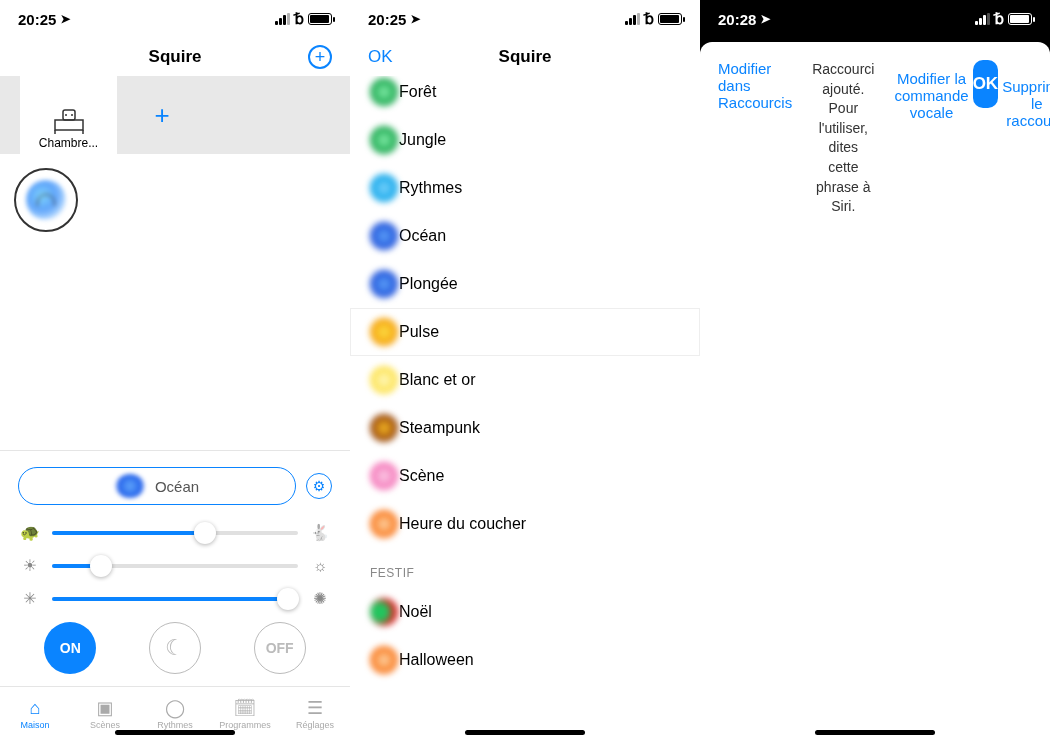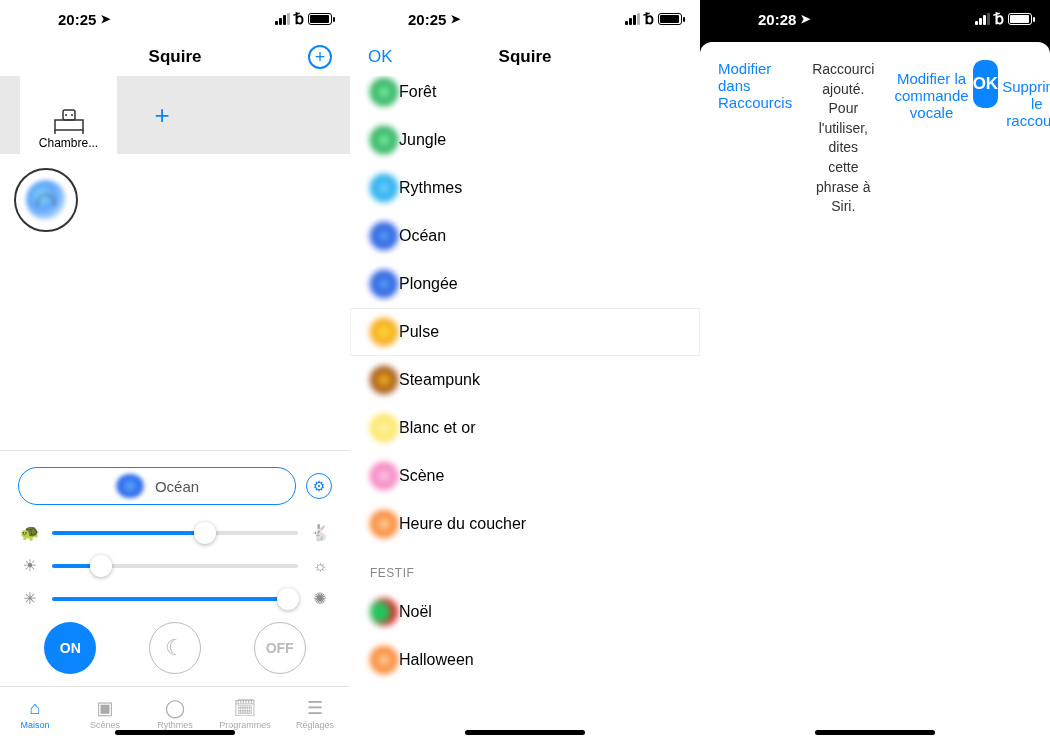--- a/index.html
+++ b/index.html
@@ -21,21 +21,21 @@
   }
   .status-bar {
     height: 38px;
     display: flex;
     justify-content: space-between;
     align-items: center;
     padding: 0 18px;
     font-weight: 600;
     font-size: 15px;
   }
-  .status-left { display: flex; align-items: center; gap: 4px; margin-left: 40px; }
+  .status-left { display: flex; align-items: center; gap: 4px; }
   .status-right { display: flex; align-items: center; gap: 4px; }
   .status-bar.dark { background: #000; color: #fff; }
 
   
   .s1-header {
     height: 38px;
     display: flex;
     align-items: center;
     justify-content: space-between;
     padding: 0 18px;
@@ -380,29 +380,29 @@
       <span>Plongée</span>
     </div>
     <div class="scene-item sel">
       <div class="scene-icon">
           <div class="blob yellow"></div>
         </div>
       <span>Pulse</span>
     </div>
     <div class="scene-item">
       <div class="scene-icon">
+          <div class="blob white"></div>
+        </div>
+      <span>Blanc et or</span>
+    </div>
+    <div class="scene-item">
+      <div class="scene-icon">
           <div class="blob brown"></div>
         </div>
       <span>Steampunk</span>
-    </div>
-    <div class="scene-item">
-      <div class="scene-icon">
-          <div class="blob white"></div>
-        </div>
-      <span>Blanc et or</span>
     </div>
 
     <div class="scene-item">
       <div class="scene-icon">
           <div class="blob pink"></div>
         </div>
       <span>Scène</span>
     </div>
     <div class="scene-item">
       <div class="scene-icon">

